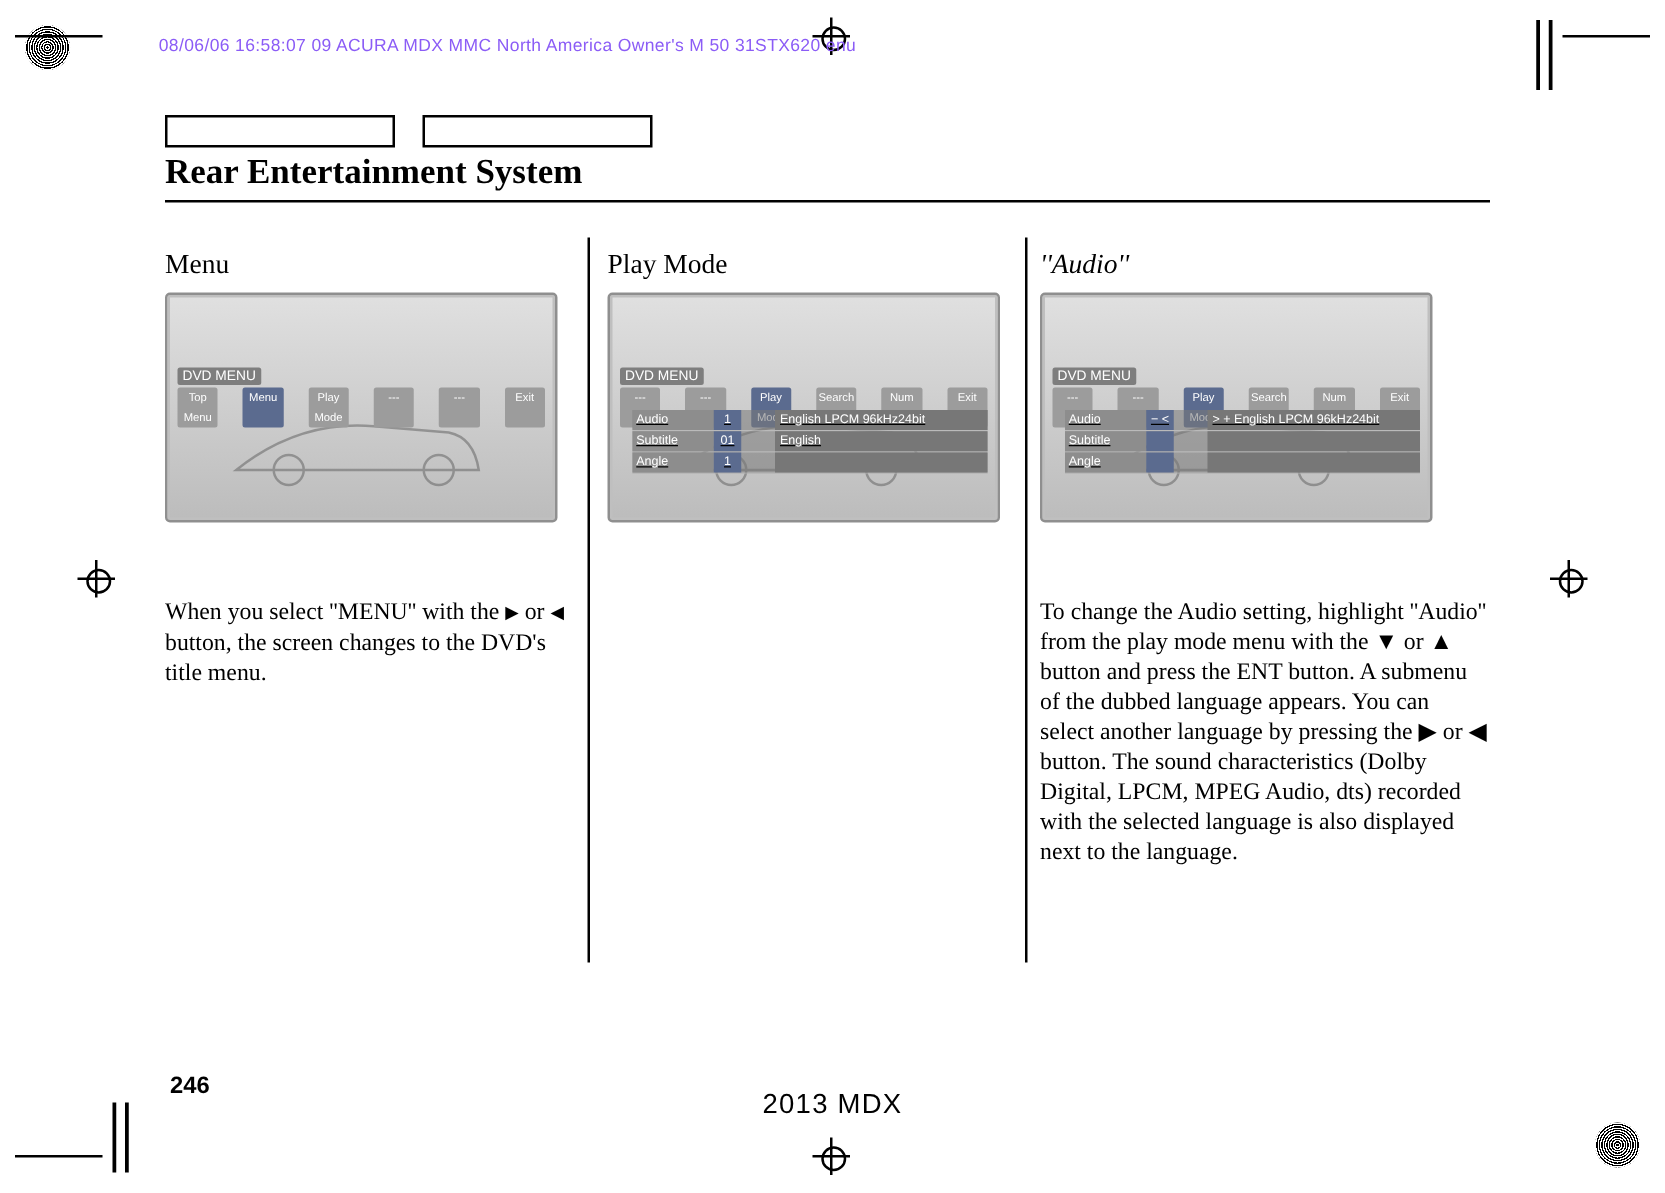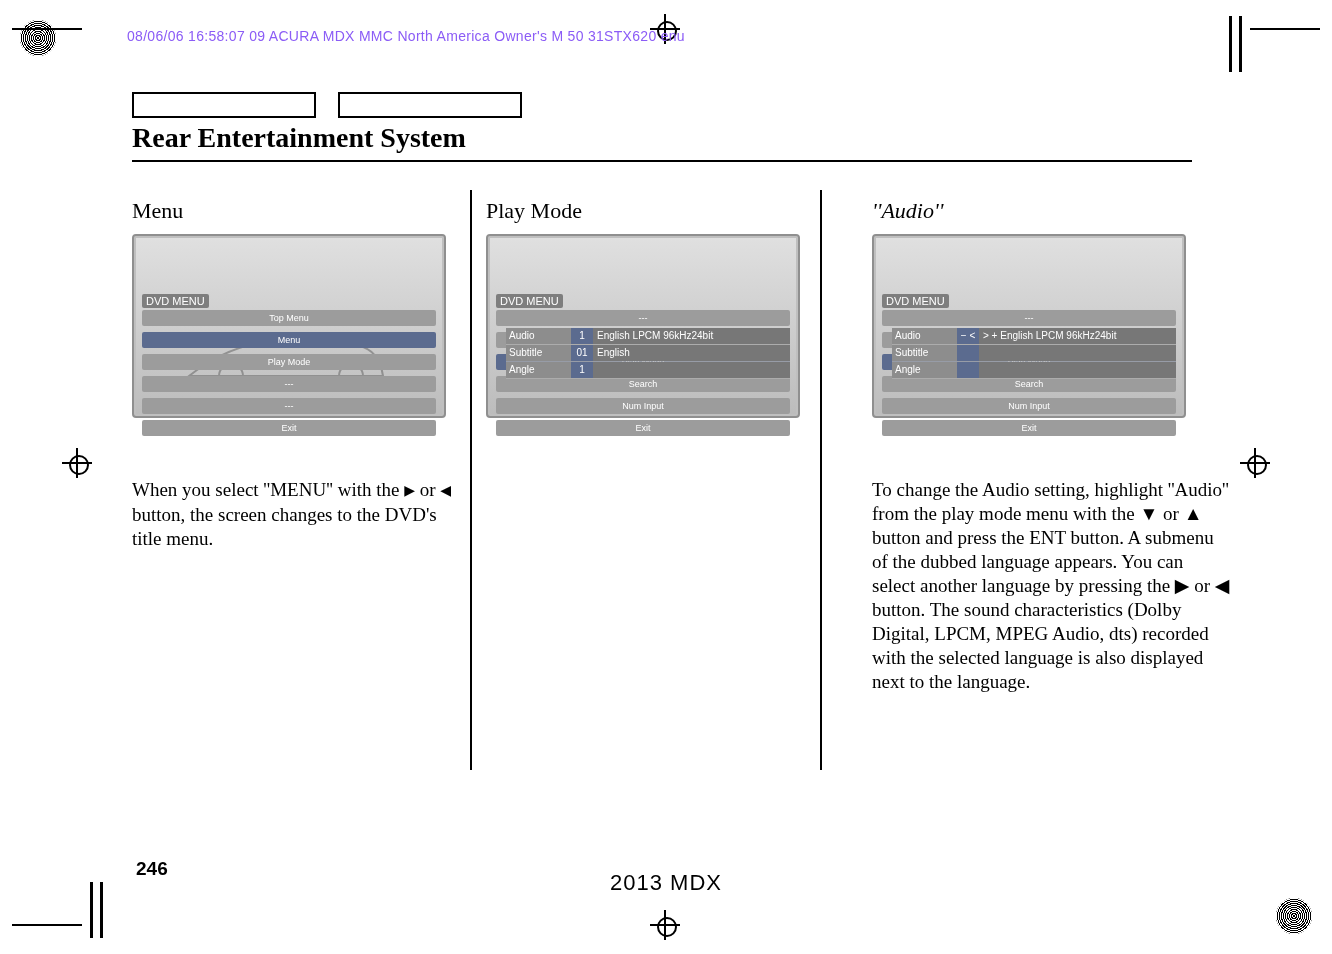--- a/index.html
+++ b/index.html
@@ -13,28 +13,28 @@
   .body-text{font:19px/24px "Times New Roman",Times,serif;margin:0;}
   .divider{position:absolute;width:2px;background:#000;}
   .pagenum{position:absolute;left:136px;top:858px;font:bold 19px Arial,Helvetica,sans-serif;}
   .footer-model{position:absolute;left:0;right:0;top:870px;text-align:center;font:22px Arial,Helvetica,sans-serif;letter-spacing:1px;}
   .arrow-icon{display:inline-block;font-size:14px;vertical-align:1px;}
 
   
   .screen{position:relative;width:310px;height:180px;background:linear-gradient(#e0e0e0,#bcbcbc);border:2px solid #8f8f8f;border-radius:4px;box-shadow:inset 0 0 0 2px #bfbfbf;}
   .screen .title-bar{position:absolute;left:8px;top:58px;background:#7e7e7e;color:#fff;font:11px Arial;padding:1px 4px;border-radius:2px;}
   .screen.embedded2 .title-bar,.screen.embedded3 .title-bar{top:58px;}
-  .tabrow{position:absolute;left:8px;right:8px;height:32px;display:flex;gap:6px;flex-direction:column;}
+  .tabrow{position:absolute;left:8px;right:8px;height:32px;display:flex;gap:20px;}
   .tab{flex:1;background:#9c9c9c;color:#fff;font:9px Arial;line-height:16px;text-align:center;border-radius:2px;}
   .tab.active{background:#5b6b8f;}
-  .rows{position:absolute;left:18px;right:8px;background:rgba(120,120,120,.55);padding:0;}
+  .rows{position:absolute;left:18px;right:8px;background:rgba(120,120,120,.55);padding:0;text-decoration:underline;}
   .rows div{display:flex;font:10px Arial;color:#fff;height:16px;line-height:16px;border-bottom:1px solid rgba(255,255,255,.3);}
   .rows div span:nth-child(1){width:62px;background:#8d8d8d;padding-left:3px;}
   .rows div span:nth-child(2){width:22px;background:#5b6b8f;text-align:center;}
-  .rows div span:nth-child(3){flex:1;background:#777;padding-left:4px;}
+  .rows div span:nth-child(3){flex:1;background:#777;padding-left:4px;margin-left:27px;}
   .car{position:absolute;inset:70px 0 0 0;display:flex;align-items:center;justify-content:center;opacity:.55;}
   .car svg{width:220px;}
   
   .reg{position:absolute;width:30px;height:30px;}
   .reg::before,.reg::after{content:"";position:absolute;background:#000;}
   .reg::before{left:14px;top:0;width:2px;height:30px;}
   .reg::after{top:14px;left:0;height:2px;width:30px;}
   .reg .o{position:absolute;left:7px;top:7px;width:16px;height:16px;border:2px solid #000;border-radius:50%;}
 
   .corner-stripe{position:absolute;width:36px;height:36px;border-radius:50%;background:repeating-radial-gradient(circle,#000 0 1px,#fff 1px 2px);}
@@ -133,21 +133,21 @@
           </div>
         <div>
             <span>Angle</span>
             <span>1</span>
             <span></span>
           </div>
       </div>
     </div>
   </div>
 
-  <div class="col" style="left:872px;top:198px;width:358px;">
+  <div class="col" style="left:832px;top:198px;width:358px;">
     <p class="col-heading" style="font-style:italic;">''Audio''</p>
     <div class="screen embedded3">
       <div class="car">
         <svg viewBox="0 0 220 90">
             <path d="M10 60 Q60 20 120 25 L180 30 Q200 34 204 60 L10 60 Z M40 60 a12 12 0 1 0 24 0 a12 12 0 1 0 -24 0 M160 60 a12 12 0 1 0 24 0 a12 12 0 1 0 -24 0" fill="none" stroke="#666" stroke-width="2"></path>
           </svg>
       </div>
       <div class="title-bar">DVD MENU</div>
       <div class="tabrow" style="top:74px;">
         <div class="tab">---</div>

